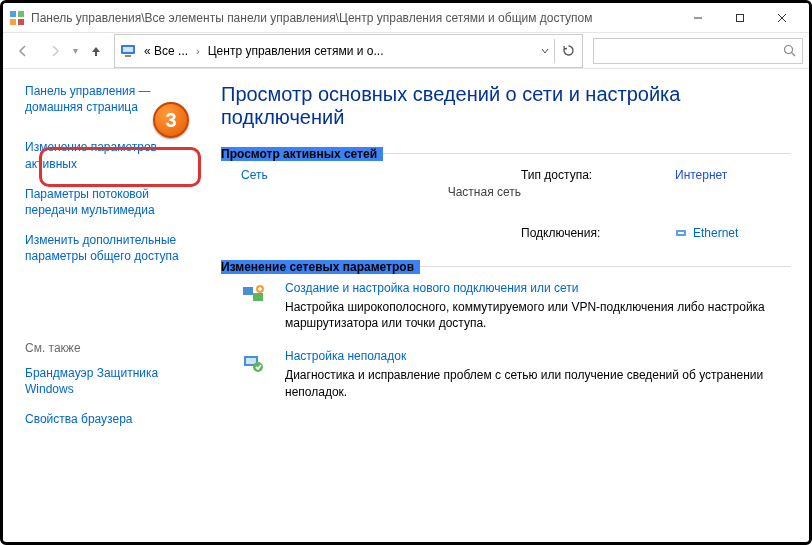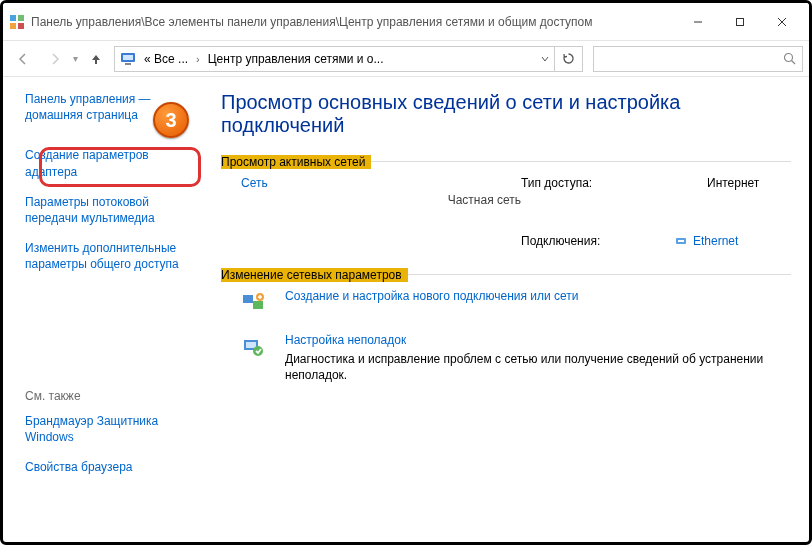--- a/index.html
+++ b/index.html
@@ -10,21 +10,21 @@
     background: #fff;
     color: #000;
     width: 812px;
     height: 545px;
     overflow: hidden;
     border: 3px solid #000;
     border-radius: 6px;
     position: relative;
   }
   .titlebar {
-    height: 38px;
+    height: 30px;
     display: flex;
     align-items: center;
     padding: 0 6px;
     background: #fff;
     border-bottom: 1px solid #e5e5e5;
   }
   .titlebar .app-icon {
     width: 16px; height: 16px;
     margin-right: 6px;
     flex-shrink: 0;
@@ -53,21 +53,21 @@
   .nav-btn {
     width: 28px; height: 28px;
     display: flex; align-items: center; justify-content: center;
     color: #888;
     border-radius: 2px;
   }
   .nav-btn.enabled { color: #333; }
   .chevron-small { font-size: 10px; color: #999; }
   .address-bar {
     flex: 1;
-    height: 26px;
+    height: 34px;
     border: 1px solid #ccc;
     display: flex;
     align-items: center;
     background: #fff;
     min-width: 0;
   }
   .address-bar .crumb-icon {
     width: 20px; height: 20px; margin: 0 2px 0 3px;
     flex-shrink: 0;
   }
@@ -111,43 +111,44 @@
   }
   .side-link {
     color: #0066cc;
     padding: 4px 0;
     line-height: 1.35;
   }
   .side-group { margin-bottom: 6px; }
   .side-sep { height: 10px; }
   .see-also {
     color: #6b6b6b;
-    margin-top: 112px;
+    margin-top: 72px;
     margin-bottom: 6px;
   }
   .main {
     flex: 1;
     padding: 14px 18px 10px 8px;
     overflow: hidden;
   }
   .page-heading {
     color: #003399;
     font-size: 20px;
     margin-bottom: 18px;
   }
   .fieldset {
     margin-bottom: 20px;
   }
   .fieldset-label {
     color: #000;
     position: relative;
     display: inline-block;
-    background: #eab308;
+    background: #3b82f6;
     padding-right: 6px;
     z-index: 1;
+    font-weight: bold;
   }
   .fieldset-line {
     border-top: 1px solid #ddd;
     margin-top: -8px;
     margin-bottom: 14px;
   }
   .network-row {
     display: flex;
     padding-left: 20px;
   }
@@ -164,21 +165,21 @@
   }
   .net-right {
     display: grid;
     grid-template-columns: 110px auto;
     row-gap: 6px;
     column-gap: 12px;
     align-items: center;
     gap: 44px;
   }
   .net-label { color: #000; }
-  .net-value { color: #000000; margin-left: 32px; }
+  .net-value { color: #1d4ed8; }
   .net-link {
     color: #0066cc;
     display: flex; align-items: center; gap: 6px;
   }
   .action-item {
     display: flex;
     gap: 20px;
     padding-left: 20px;
     margin-bottom: 18px;
   }
@@ -301,21 +302,21 @@
         <circle cx="5.5" cy="5.5" r="4" fill="none" stroke="#888" stroke-width="1.2"></circle>
         <line x1="8.5" y1="8.5" x2="12" y2="12" stroke="#888" stroke-width="1.2"></line>
       </svg>
   </div>
 </div>
 
 <div class="content">
   <div class="sidebar">
     <div class="side-group side-link">Панель управления — домашняя страница</div>
     <div class="side-sep"></div>
-    <div class="side-group side-link">Создание параметров адаптера</div>
+    <div class="side-group side-link">Изменение параметров активных</div>
     <div class="side-group side-link">Параметры потоковой передачи мультимедиа</div>
     <div class="side-group side-link">Изменить дополнительные параметры общего доступа</div>
 
     <div class="see-also">См. также</div>
     <div class="side-group side-link">Брандмауэр Защитника Windows</div>
     <div class="side-group side-link">Свойства браузера</div>
   </div>
 
   <div class="main">
     <div class="page-heading">Просмотр основных сведений о сети и настройка подключений</div>
@@ -353,20 +354,21 @@
         <span class="action-icon">
           <svg viewBox="0 0 24 24">
               <rect x="2" y="4" width="10" height="8" fill="#4a8ed6"></rect>
               <rect x="12" y="10" width="10" height="8" fill="#5db75d"></rect>
               <circle cx="19" cy="6" r="4" fill="#f2a33c"></circle>
               <path d="M17 6 h4 M19 4 v4" stroke="#fff" stroke-width="1.5"></path>
             </svg>
         </span>
         <div class="action-text">
           <div class="action-title">Создание и настройка нового подключения или сети</div>
+          <div class="action-desc">Настройка широкополосного, коммутируемого или VPN-подключения либо настройка маршрутизатора или точки доступа.</div>
         </div>
       </div>
 
       <div class="action-item">
         <span class="action-icon">
           <svg viewBox="0 0 24 24">
               <rect x="3" y="5" width="14" height="10" fill="#4a8ed6"></rect>
               <rect x="5" y="7" width="10" height="6" fill="#cfe5ff"></rect>
               <circle cx="17" cy="16" r="5" fill="#5db75d"></circle>
               <path d="M15 16 l2 2 l3 -4" stroke="#fff" stroke-width="1.8" fill="none"></path>

